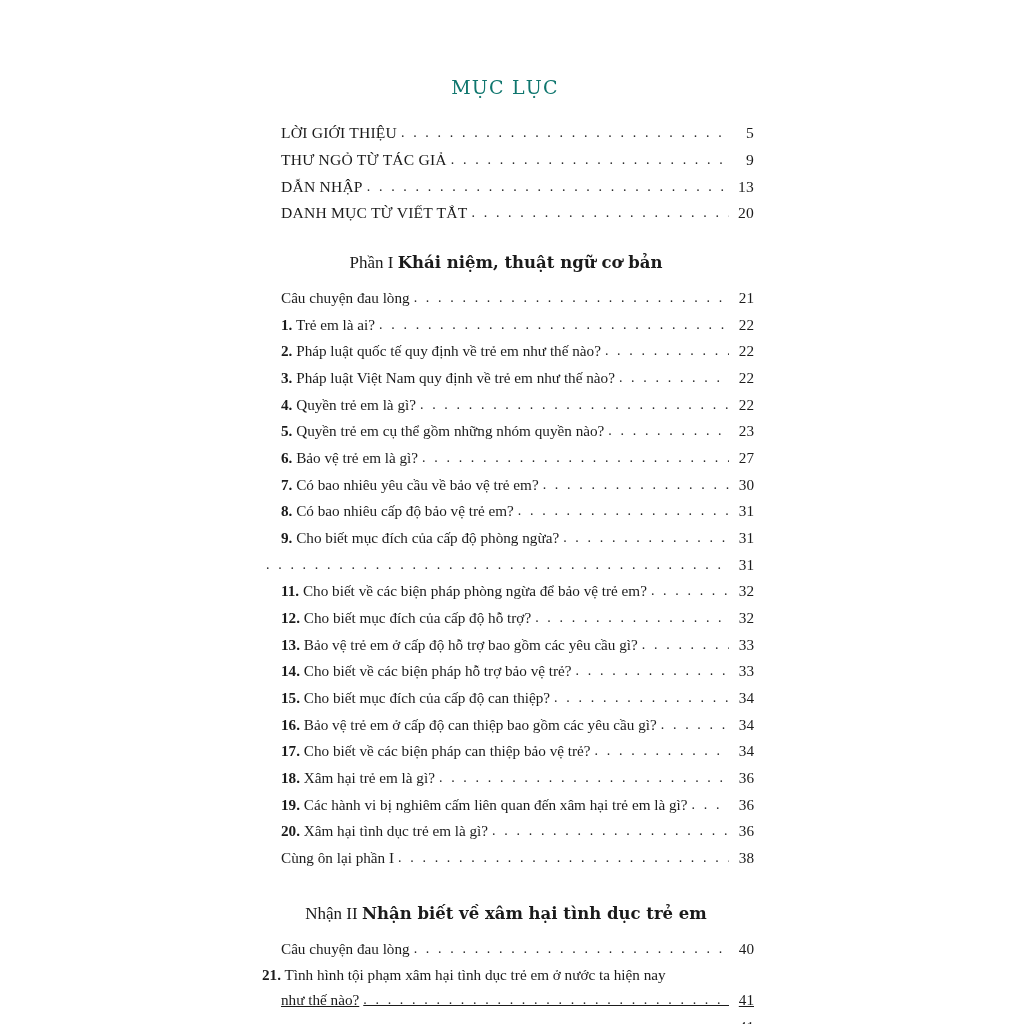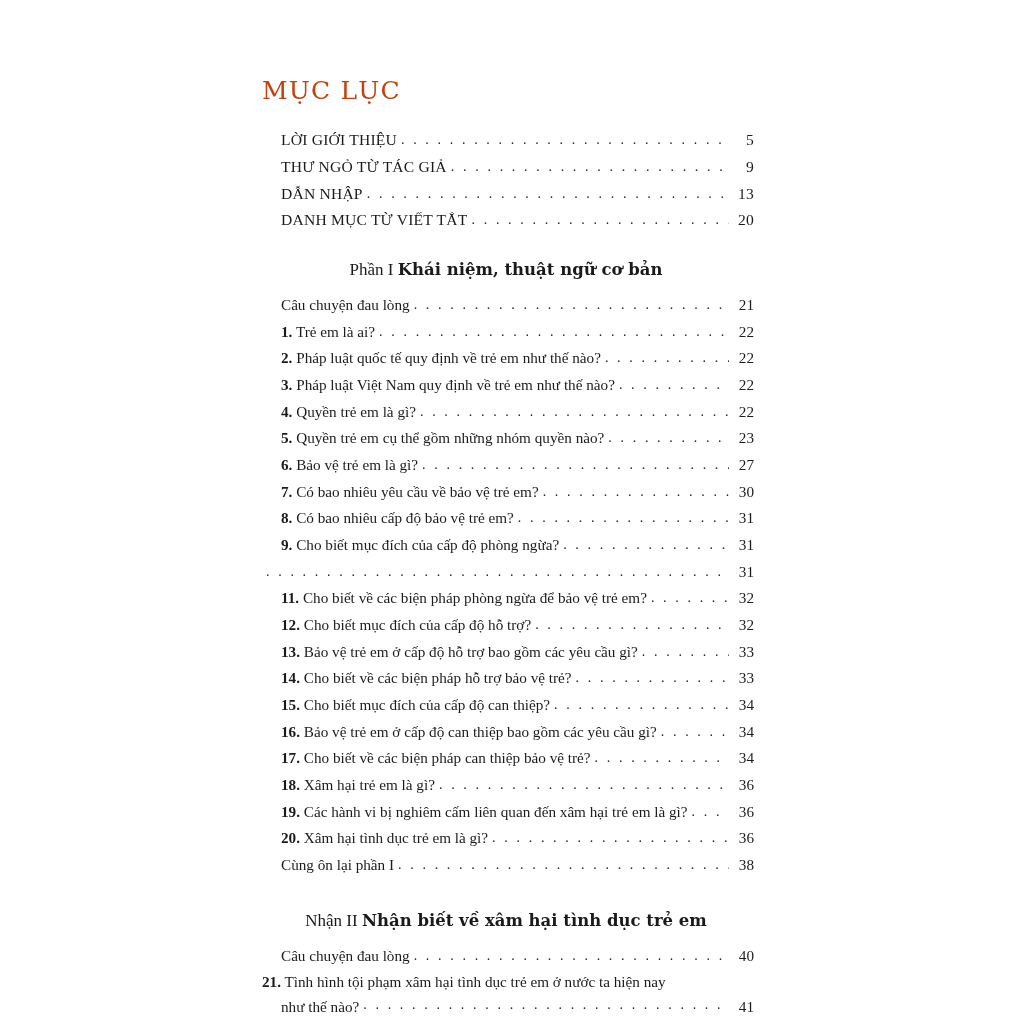--- a/index.html
+++ b/index.html
@@ -19,25 +19,26 @@
     width: 1024px;
     height: 1024px;
     box-sizing: border-box;
     padding: 76px 0 0 0;
   }
   .toc-wrap {
     width: 492px;
     margin: 0 auto 0 262px;
   }
   .toc-title {
-    font-size: 25px;
+    text-align: center;
+    font-size: 19px;
     letter-spacing: 1.2px;
     font-family: "DejaVu Serif", serif;
     font-weight: 400;
-    color: #c2410c;
+    color: #0f766e;
     margin: 0 0 22px 0;
     padding-right: 6px;
   }
   .front-list {
     margin-bottom: 14px;
   }
   .entry {
     display: flex;
     align-items: baseline;
     font-size: 15.2px;
@@ -71,21 +72,22 @@
     min-width: 22px;
   }
   .entry.wrap-entry {
     display: block;
     white-space: normal;
     font-size: 15.2px;
     line-height: 1.62;
   }
   .entry.wrap-entry .line2 {
     display: flex;
-    align-items: flex-start;
+    align-items: flex-end;
+    text-decoration: underline;
   }
   .num {
     font-weight: bold;
   }
   .part-head {
     text-align: center;
     margin: 24px 0 10px 0;
     font-size: 17px;
     line-height: 1.4;
     padding-right: 4px;

